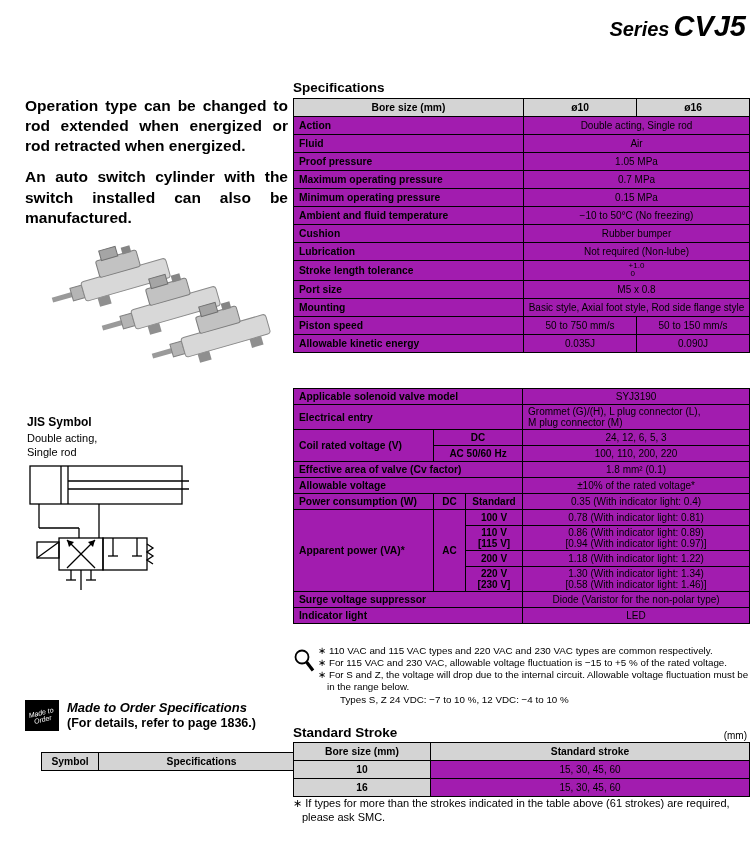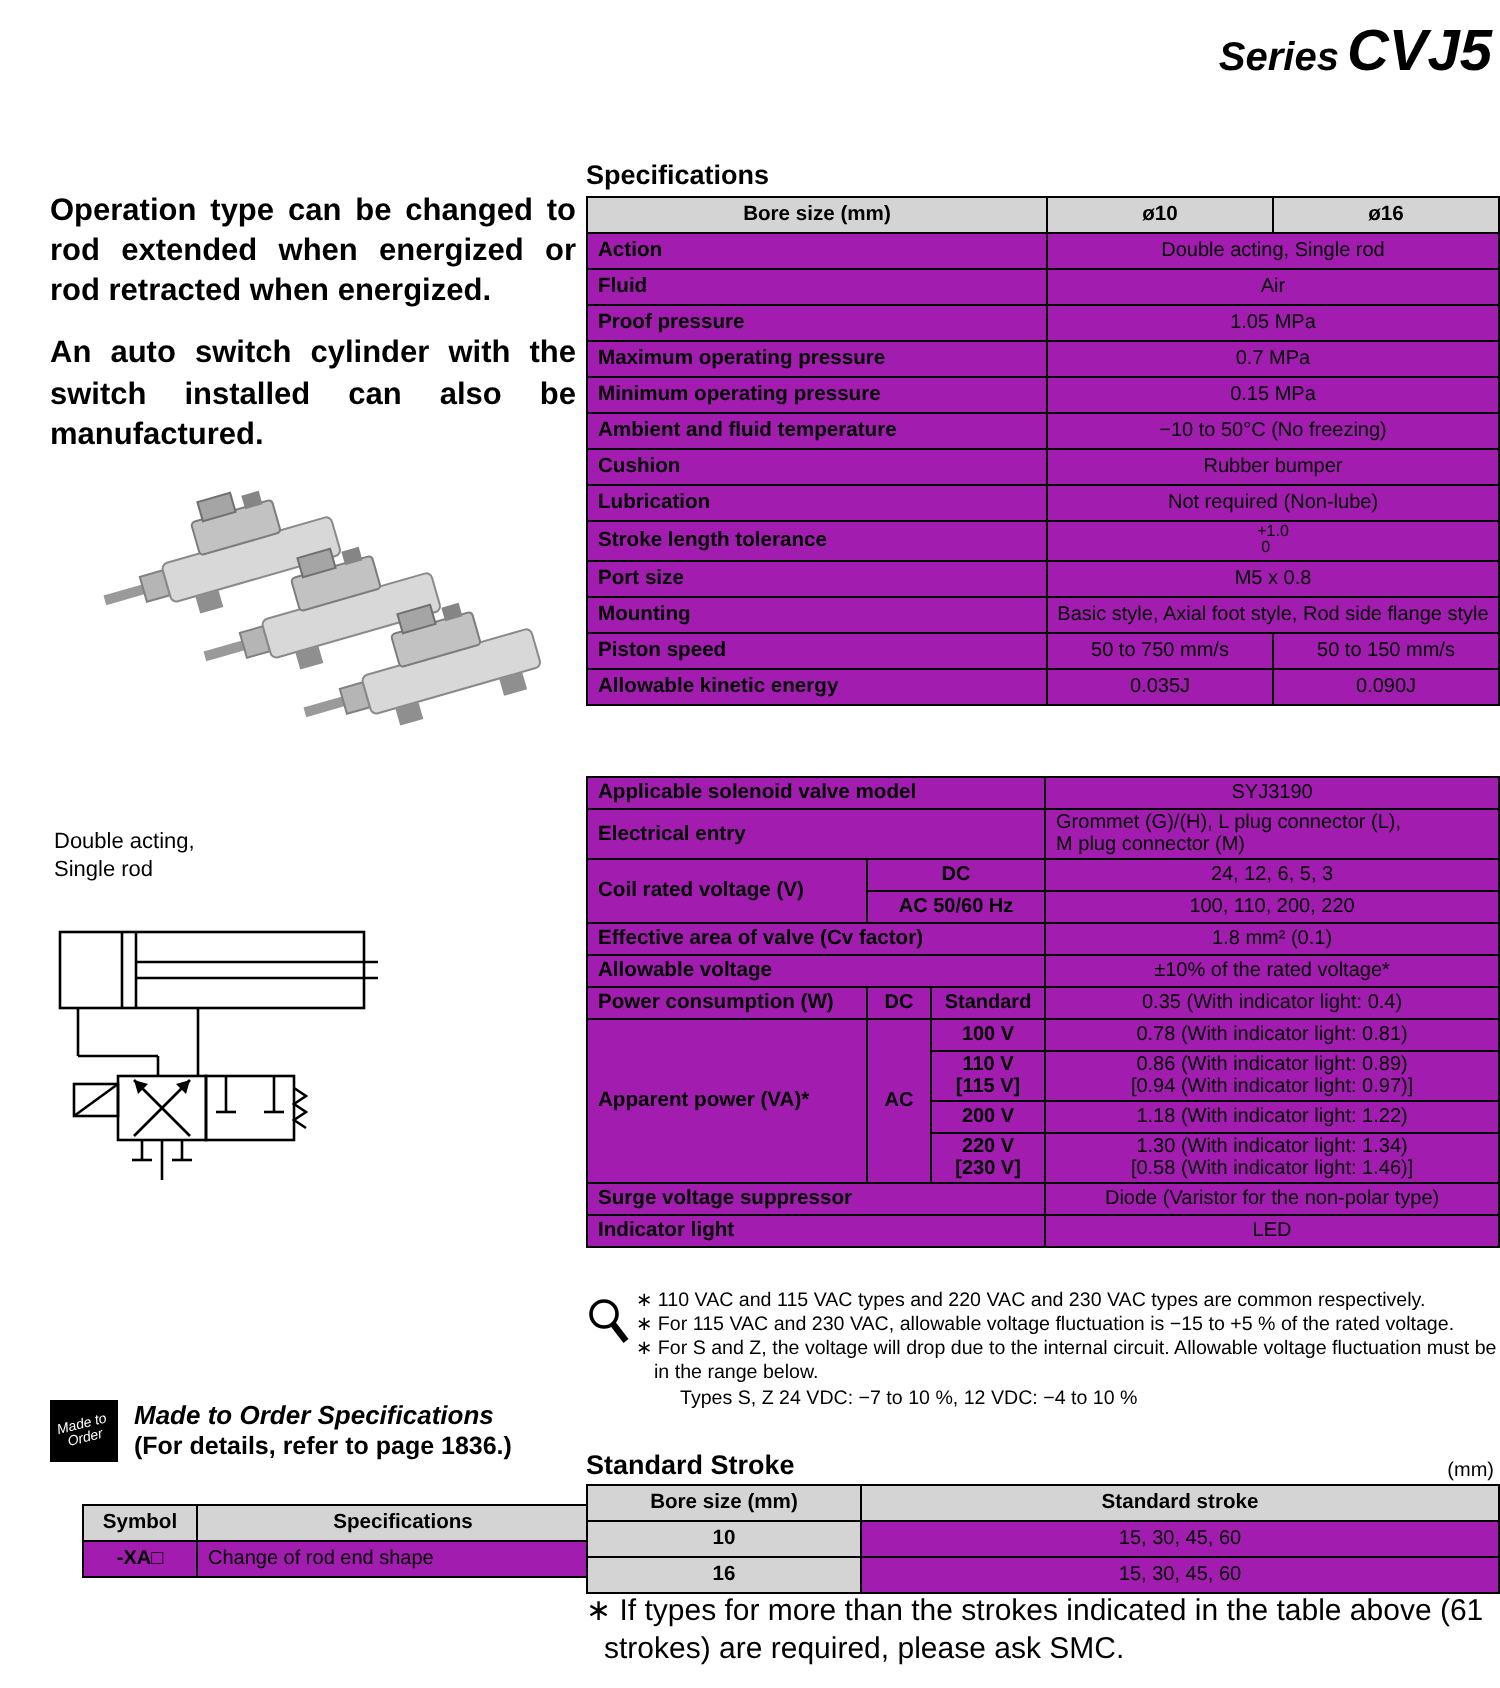--- a/index.html
+++ b/index.html
@@ -60,21 +60,21 @@
   .sub { font-weight:bold; text-align:center; font-size:10px; }
 
   .stack { display:inline-flex; flex-direction:column; font-size:8px; line-height:1.05; vertical-align:middle; text-align:left; }
   .stack .bot { padding-left:2px; }
 
   .notes { position:absolute; left:318px; top:645px; width:432px; font-size:9.8px; line-height:1.24; }
   .note-line { padding-left:9px; text-indent:-9px; }
   .note-line.indent { padding-left:22px; text-indent:0; }
   .mag { position:absolute; left:293px; top:648px; }
 
-  .std-note { position:absolute; left:293px; top:797px; width:456px; font-size:15px; line-height:1.24; padding-left:9px; text-indent:-9px; }
+  .std-note { position:absolute; left:293px; top:797px; width:456px; font-size:11px; line-height:1.24; padding-left:9px; text-indent:-9px; }
 </style>
 </head>
 <body>
 
 <div class="page">
 
   <div class="doc-header">
     <div class="series">
       <span class="series-word">Series</span>
       <span class="series-code">CVJ5</span>
@@ -100,20 +100,21 @@
           <rect x="54" y="-19" width="9" height="7" fill="#858585"></rect>
         </g>
       </defs>
       <use href="#cyl" transform="translate(52,38) rotate(-16)"></use>
       <use href="#cyl" transform="translate(102,66) rotate(-16)"></use>
       <use href="#cyl" transform="translate(152,94) rotate(-16)"></use>
     </svg>
   </div>
 
   <div class="jis-block">
+    <div class="jis-title">JIS Symbol</div>
     <div class="jis-sub">Double acting,</div>
     <div class="jis-sub">Single rod</div>
   </div>
   <svg class="jis-svg" width="205" height="150" viewBox="0 0 205 150">
     <g fill="none" stroke="#000" stroke-width="1.3">
       <rect x="3" y="4" width="152" height="38"></rect>
       <line x1="34" y1="4" x2="34" y2="42"></line>
       <line x1="41" y1="4" x2="41" y2="42"></line>
       <line x1="41" y1="19" x2="162" y2="19"></line>
       <line x1="41" y1="27" x2="162" y2="27"></line>
@@ -155,24 +156,20 @@
     <table class="t" style="width:263px">
       <colgroup>
           <col style="width:57px">
           <col style="width:206px">
         </colgroup>
       <tbody>
           <tr>
         <td class="hdr">Symbol</td>
         <td class="hdr">Specifications</td>
       </tr>
-      <tr>
-        <td class="sub">-XA□</td>
-        <td class="val-left">Change of rod end shape</td>
-      </tr>
     </tbody>
       </table>
   </div>
 
   <div class="sec-heading h-spec">Specifications</div>
   <div class="spec-wrap">
     <table class="t" style="width:456px">
       <colgroup>
           <col style="width:230px">
           <col style="width:113px">

